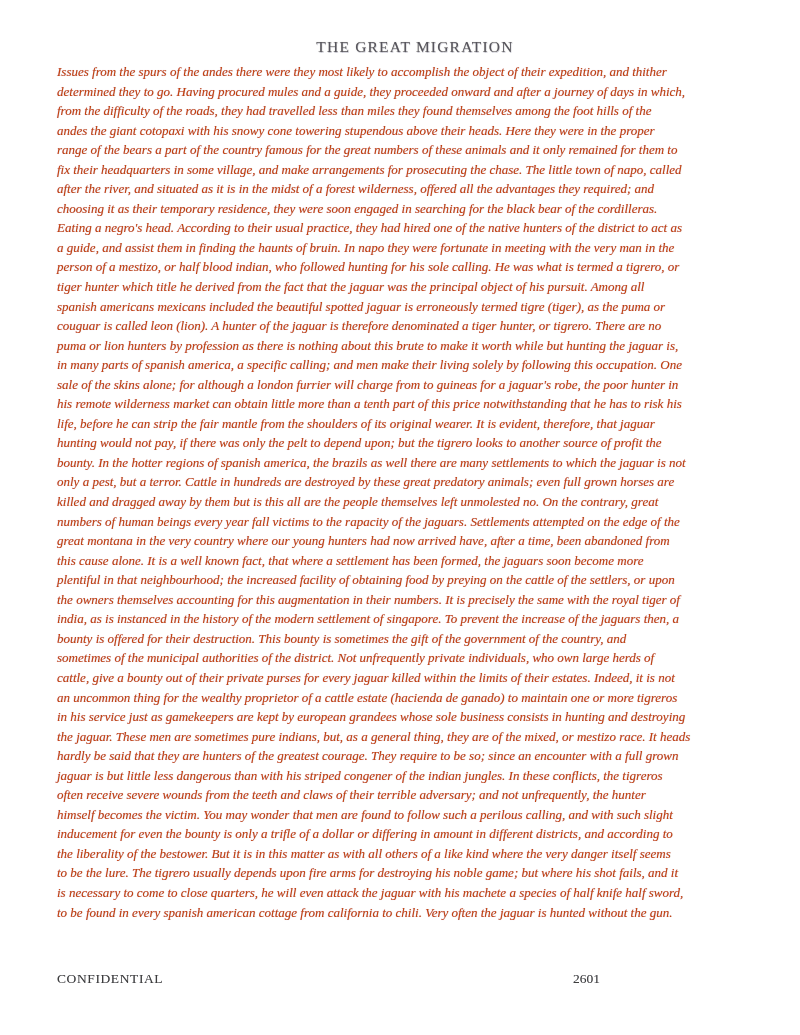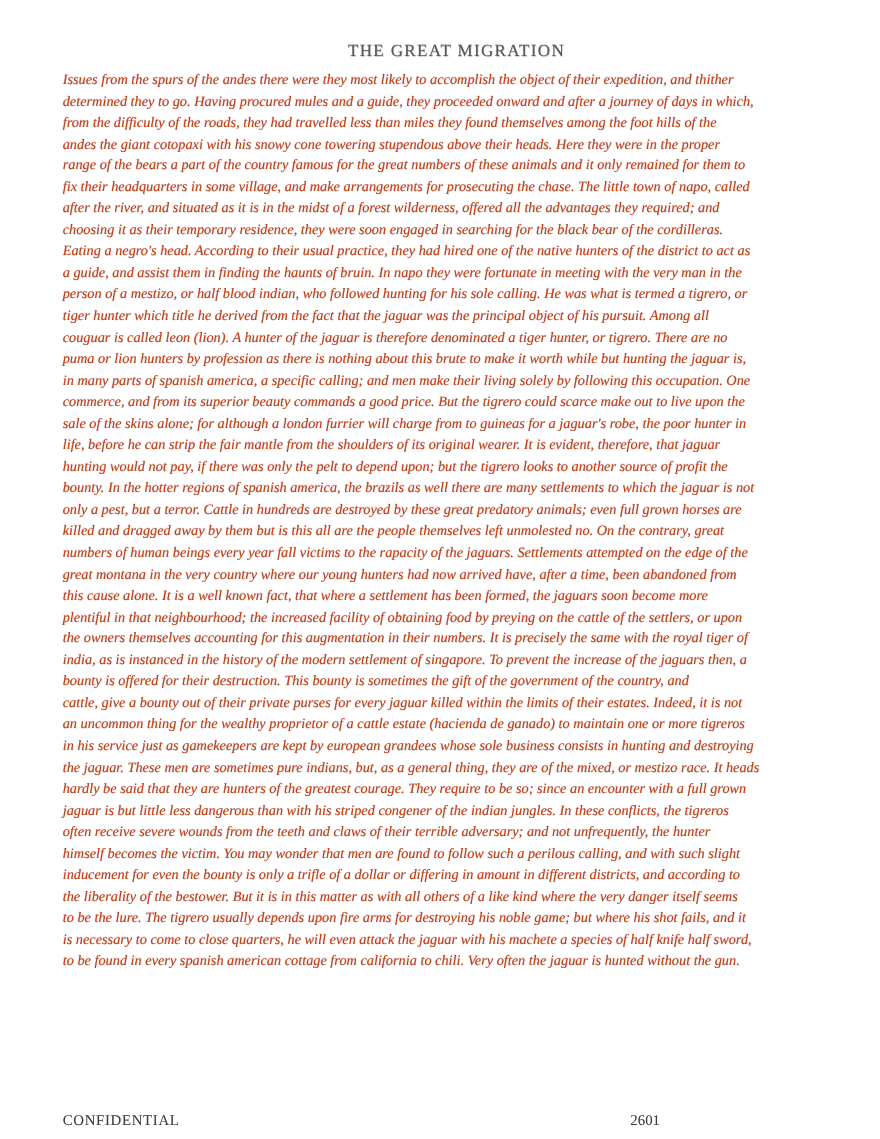--- a/index.html
+++ b/index.html
@@ -46,21 +46,20 @@
       -0.4px -0.3px 0.4px rgba(230,170,200,0.35);
   }
   .footer {
     position: absolute;
     top: 971px;
     left: 57px;
     width: 700px;
     height: 20px;
     font-size: 13.5px;
     color: #3d3d3d;
-    margin-top: 40px;
   }
   .footer .confidential {
     position: absolute;
     left: 0;
     top: 0;
     letter-spacing: 0.6px;
     text-shadow: 0 0 0.6px rgba(90,90,110,0.4);
   }
   .footer .page-number {
     position: absolute;
@@ -82,37 +81,39 @@
       <div class="line">from the difficulty of the roads, they had travelled less than miles they found themselves among the foot hills of the</div>
       <div class="line">andes the giant cotopaxi with his snowy cone towering stupendous above their heads. Here they were in the proper</div>
       <div class="line">range of the bears a part of the country famous for the great numbers of these animals and it only remained for them to</div>
       <div class="line">fix their headquarters in some village, and make arrangements for prosecuting the chase. The little town of napo, called</div>
       <div class="line">after the river, and situated as it is in the midst of a forest wilderness, offered all the advantages they required; and</div>
       <div class="line">choosing it as their temporary residence, they were soon engaged in searching for the black bear of the cordilleras.</div>
       <div class="line">Eating a negro's head. According to their usual practice, they had hired one of the native hunters of the district to act as</div>
       <div class="line">a guide, and assist them in finding the haunts of bruin. In napo they were fortunate in meeting with the very man in the</div>
       <div class="line">person of a mestizo, or half blood indian, who followed hunting for his sole calling. He was what is termed a tigrero, or</div>
       <div class="line">tiger hunter which title he derived from the fact that the jaguar was the principal object of his pursuit. Among all</div>
+      <div class="line">spanish americans mexicans included the beautiful spotted jaguar is erroneously termed tigre (tiger), as the puma or</div>
       <div class="line">couguar is called leon (lion). A hunter of the jaguar is therefore denominated a tiger hunter, or tigrero. There are no</div>
       <div class="line">puma or lion hunters by profession as there is nothing about this brute to make it worth while but hunting the jaguar is,</div>
       <div class="line">in many parts of spanish america, a specific calling; and men make their living solely by following this occupation. One</div>
-      <div class="line">commerce, and from its superior beauty commands a good price. But the tigrero could scarce make out to live upon the</div>
       <div class="line">sale of the skins alone; for although a london furrier will charge from to guineas for a jaguar's robe, the poor hunter in</div>
+      <div class="line">his remote wilderness market can obtain little more than a tenth part of this price notwithstanding that he has to risk his</div>
       <div class="line">life, before he can strip the fair mantle from the shoulders of its original wearer. It is evident, therefore, that jaguar</div>
       <div class="line">hunting would not pay, if there was only the pelt to depend upon; but the tigrero looks to another source of profit the</div>
       <div class="line">bounty. In the hotter regions of spanish america, the brazils as well there are many settlements to which the jaguar is not</div>
       <div class="line">only a pest, but a terror. Cattle in hundreds are destroyed by these great predatory animals; even full grown horses are</div>
       <div class="line">killed and dragged away by them but is this all are the people themselves left unmolested no. On the contrary, great</div>
       <div class="line">numbers of human beings every year fall victims to the rapacity of the jaguars. Settlements attempted on the edge of the</div>
       <div class="line">great montana in the very country where our young hunters had now arrived have, after a time, been abandoned from</div>
       <div class="line">this cause alone. It is a well known fact, that where a settlement has been formed, the jaguars soon become more</div>
       <div class="line">plentiful in that neighbourhood; the increased facility of obtaining food by preying on the cattle of the settlers, or upon</div>
       <div class="line">the owners themselves accounting for this augmentation in their numbers. It is precisely the same with the royal tiger of</div>
       <div class="line">india, as is instanced in the history of the modern settlement of singapore. To prevent the increase of the jaguars then, a</div>
       <div class="line">bounty is offered for their destruction. This bounty is sometimes the gift of the government of the country, and</div>
+      <div class="line">sometimes of the municipal authorities of the district. Not unfrequently private individuals, who own large herds of</div>
       <div class="line">cattle, give a bounty out of their private purses for every jaguar killed within the limits of their estates. Indeed, it is not</div>
       <div class="line">an uncommon thing for the wealthy proprietor of a cattle estate (hacienda de ganado) to maintain one or more tigreros</div>
       <div class="line">in his service just as gamekeepers are kept by european grandees whose sole business consists in hunting and destroying</div>
       <div class="line">the jaguar. These men are sometimes pure indians, but, as a general thing, they are of the mixed, or mestizo race. It heads</div>
       <div class="line">hardly be said that they are hunters of the greatest courage. They require to be so; since an encounter with a full grown</div>
       <div class="line">jaguar is but little less dangerous than with his striped congener of the indian jungles. In these conflicts, the tigreros</div>
       <div class="line">often receive severe wounds from the teeth and claws of their terrible adversary; and not unfrequently, the hunter</div>
       <div class="line">himself becomes the victim. You may wonder that men are found to follow such a perilous calling, and with such slight</div>
       <div class="line">inducement for even the bounty is only a trifle of a dollar or differing in amount in different districts, and according to</div>
       <div class="line">the liberality of the bestower. But it is in this matter as with all others of a like kind where the very danger itself seems</div>

